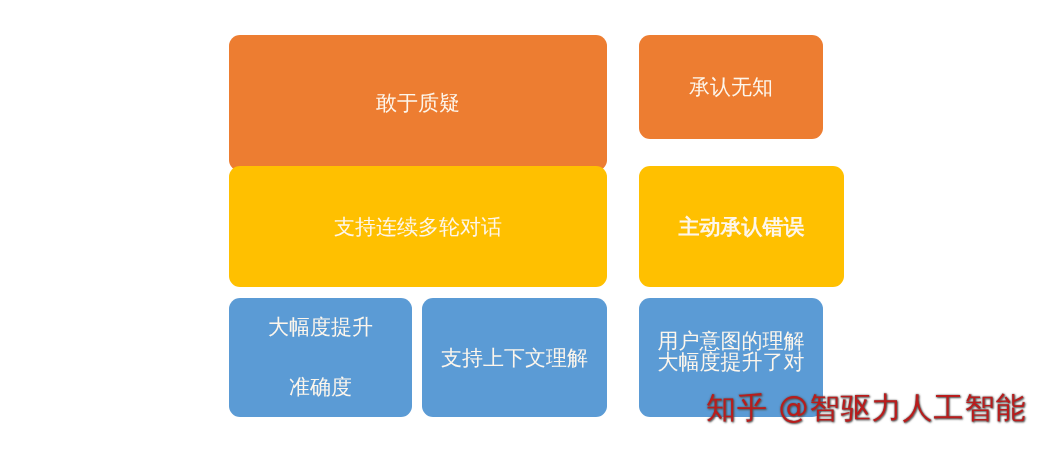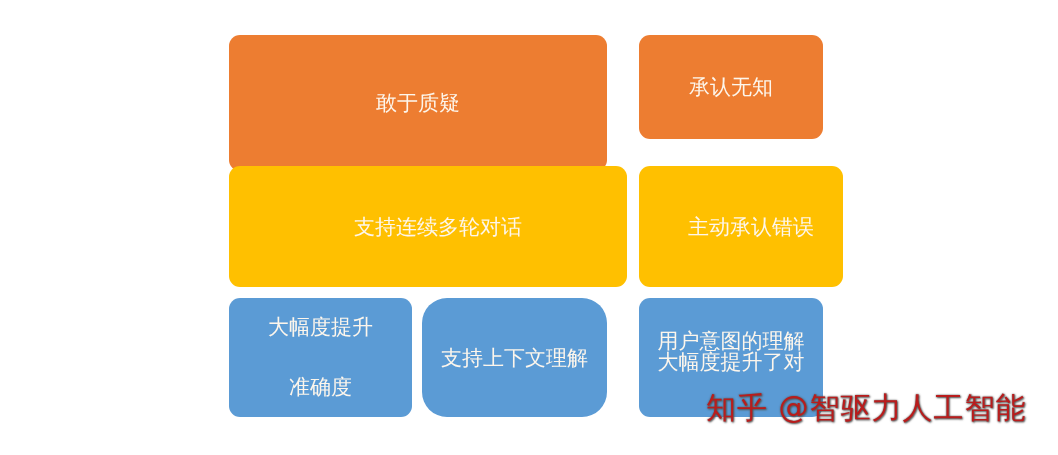--- a/index.html
+++ b/index.html
@@ -1,49 +1,49 @@
 <!DOCTYPE html>
 <html><head>
 <meta charset="utf-8">
 <style>
   html, body { margin:0; padding:0; }
   body { width:1058px; height:455px; background:#ffffff; position:relative; overflow:hidden;
          font-family: "DejaVu Sans", "Liberation Sans", sans-serif; }
   .box { position:absolute; border-radius:11px; color:#fdf6ec; display:flex;
          align-items:center; justify-content:center; text-align:center; font-size:21px; }
   .orange { background:#ed7d31; }
-  .yellow { background:#ffc000;padding-left:20px; }
+  .yellow { background:#ffc000; }
   .blue { background:#5b9bd5; }
   .two { flex-direction:column; line-height:1.0; }
   .two span { display:block; }
   .wm { position:absolute; left:706px; top:388px; font-size:30px; color:#b91c1c;
         text-shadow: 0 0 2px #555, 1px 1px 2px #555; letter-spacing:1px; white-space:nowrap; }
 </style>
 </head>
 <body>
 
 <div class="box orange" style="left:229px;top:35px;width:378px;height:136px;text-align:center;">
   <span>敢于质疑</span>
 </div>
 <div class="box orange" style="left:639px;top:35px;width:184px;height:104px;">
   <span>承认无知</span>
 </div>
 
 <div class="box yellow" style="left:229px;top:166px;width:378px;height:121px;">
   <span>支持连续多轮对话</span>
 </div>
-<div class="box yellow" style="left:639px;top:166px;width:184px;height:121px;">
+<div class="box yellow" style="left:639px;top:166px;width:205px;height:121px;font-weight:bold;">
   <span>主动承认错误</span>
 </div>
 
 <div class="box blue two" style="left:229px;top:298px;width:183px;height:119px;">
   <span style="margin-bottom:39px;font-family:Liberation Serif, serif;">大幅度提升</span>
   <span>准确度</span>
 </div>
-<div class="box blue" style="left:422px;top:298px;width:185px;height:119px;border-radius:25px;">
+<div class="box blue" style="left:422px;top:298px;width:185px;height:119px;">
   <span>支持上下文理解</span>
 </div>
 <div class="box blue two" style="left:639px;top:298px;width:184px;height:119px;">
   <span>用户意图的理解</span>
   <span style="margin-bottom:12px;">大幅度提升了对</span>
 </div>
 
 <div class="wm">知乎 @智驱力人工智能</div>
 
 </body></html>

